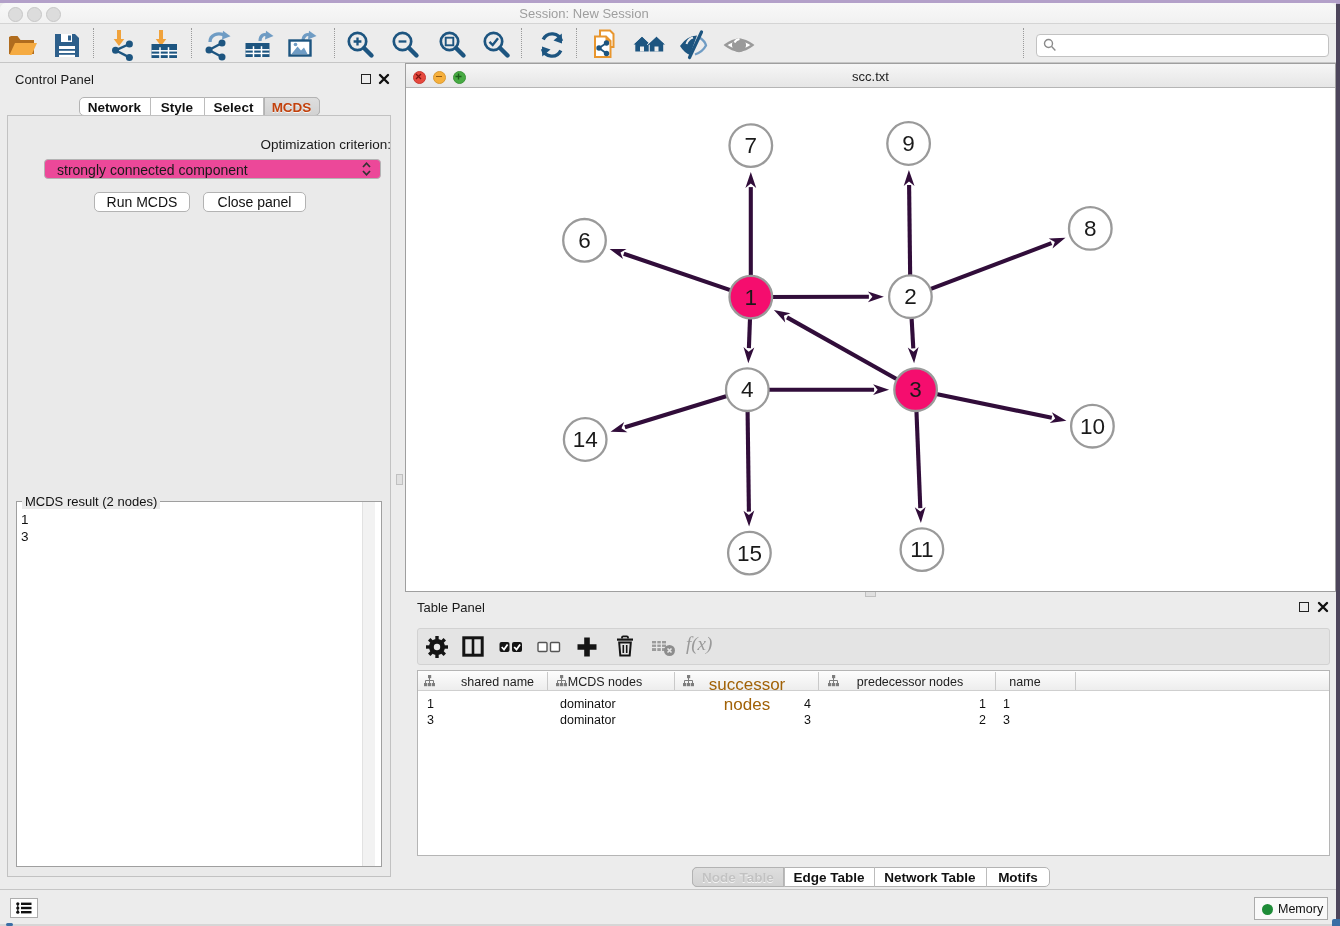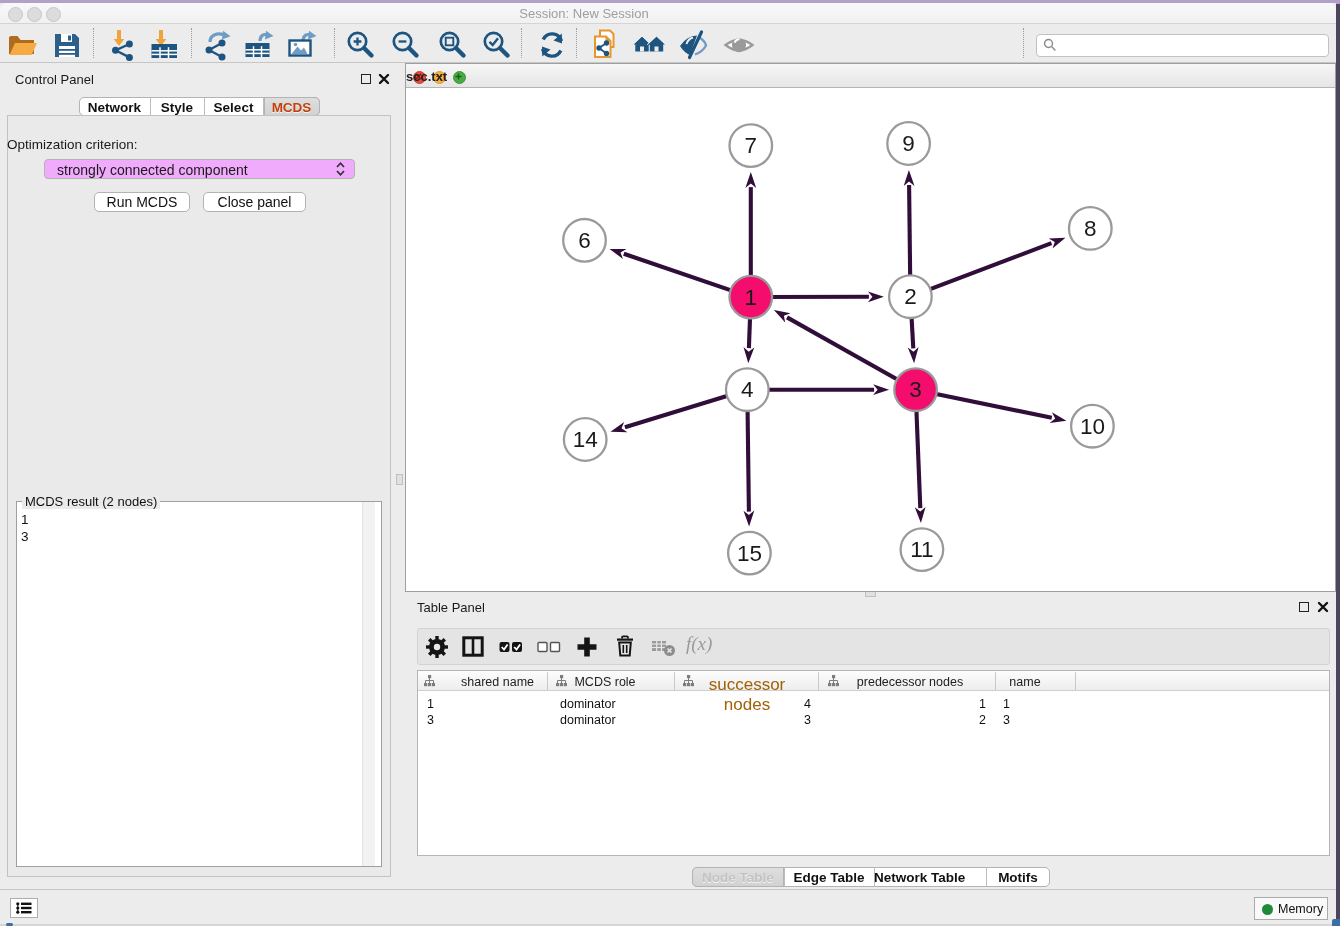--- a/index.html
+++ b/index.html
@@ -172,22 +172,22 @@
 <div class="abs" style="left:150px;top:97px;width:1px;height:19px;background:#bcbcbc"></div>
 <div class="abs" style="left:204px;top:97px;width:1px;height:19px;background:#bcbcbc"></div>
 <div class="abs" style="left:263px;top:97px;width:1px;height:19px;background:#bcbcbc"></div>
 <div class="abs" style="left:264px;top:97px;width:56px;height:19px;background:linear-gradient(#dedede,#d2d2d2);border:1px solid #b3b3b3;border-radius:0 5px 5px 0;box-sizing:border-box"></div>
 <div class="abs" style="left:79px;top:100px;width:71px;text-align:center;font-size:13.5px;font-weight:600;color:#111">Network</div>
 <div class="abs" style="left:150px;top:100px;width:54px;text-align:center;font-size:13.5px;font-weight:600;color:#111">Style</div>
 <div class="abs" style="left:204px;top:100px;width:59px;text-align:center;font-size:13.5px;font-weight:600;color:#111">Select</div>
 <div class="abs" style="left:263px;top:100px;width:57px;text-align:center;font-size:13.5px;font-weight:600;color:#c2410c;text-shadow:0 1px 0 #f5f5f5">MCDS</div>
 
 <div class="abs" style="left:7px;top:115px;width:384px;height:762px;background:#eaeaea;border:1px solid #c2c2c2;box-sizing:border-box"></div>
-<div class="abs" style="left:7px;top:137px;width:384px;text-align:left;font-size:13.5px;color:#1a1a1a">Optimization criterion:</div>
-<div class="abs" style="left:44px;top:159px;width:311px;height:20px;background:#f0abfc;border:1px solid #b3b3b3;border-radius:4px;box-sizing:border-box">
+<div class="abs" style="left:7px;top:137px;width:384px;text-align:right;font-size:13.5px;color:#1a1a1a">Optimization criterion:</div>
+<div class="abs" style="left:44px;top:159px;width:337px;height:20px;background:#ec4899;border:1px solid #b3b3b3;border-radius:4px;box-sizing:border-box">
   <div style="position:absolute;left:12px;top:2px;font-size:14px;color:#1a1a1a">strongly connected component</div>
   <svg width="11" height="16" style="position:absolute;right:8px;top:1px" viewBox="0 0 11 16">
       <path d="M2,6 L5.5,2.2 L9,6" fill="none" stroke="#333" stroke-width="1.7"></path>
       <path d="M2,10 L5.5,13.8 L9,10" fill="none" stroke="#333" stroke-width="1.7"></path>
     </svg>
 </div>
 <div class="abs" style="left:94px;top:192px;width:96px;height:20px;background:#fff;border:1px solid #b3b3b3;border-radius:5px;box-sizing:border-box;text-align:center;font-size:14px;color:#111;line-height:18px">Run MCDS</div>
 <div class="abs" style="left:203px;top:192px;width:103px;height:20px;background:#fff;border:1px solid #b3b3b3;border-radius:5px;box-sizing:border-box;text-align:center;font-size:14px;color:#111;line-height:18px">Close panel</div>
 
 <div class="abs" style="left:16px;top:501px;width:366px;height:366px;border:1px solid #9f9f9f;background:#fff;box-sizing:border-box"></div>
@@ -203,21 +203,21 @@
 <div class="abs" style="left:413px;top:71px;width:11px;height:11px;border-radius:50%;background:#e6493e;border:0.5px solid #c93a32"></div>
 <svg class="abs" width="7" height="7" style="left:415px;top:73px" viewBox="0 0 7 7">
     <path d="M1,1 L6,6 M6,1 L1,6" stroke="#7e1410" stroke-width="1.3"></path>
   </svg>
 <div class="abs" style="left:433px;top:71px;width:11px;height:11px;border-radius:50%;background:#f6b03c;border:0.5px solid #d99a33"></div>
 <div class="abs" style="left:435.5px;top:75.5px;width:6px;height:1.6px;background:#925a12"></div>
 <div class="abs" style="left:453px;top:71px;width:11px;height:11px;border-radius:50%;background:#47ab43;border:0.5px solid #3d9439"></div>
 <svg class="abs" width="7" height="7" style="left:455px;top:73px" viewBox="0 0 7 7">
     <path d="M3.5,0.5 L3.5,6.5 M0.5,3.5 L6.5,3.5" stroke="#1c5c1a" stroke-width="1.4"></path>
   </svg>
-<div class="abs" style="left:406px;top:69px;width:929px;text-align:left;font-size:13px;font-weight:bold;color:#222">scc.txt</div>
+<div class="abs" style="left:406px;top:69px;width:929px;text-align:center;font-size:13px;font-weight:normal;color:#222">scc.txt</div>
 <svg width="931" height="504" viewBox="0 0 931 504" style="position:absolute;left:406px;top:88px">
 <g stroke="#310d3a" stroke-width="4.1">
       <line x1="344.8" y1="209.1" x2="344.8" y2="99.1"></line>
       <line x1="344.8" y1="209.1" x2="217.8" y2="165.7"></line>
       <line x1="344.8" y1="209.1" x2="462.9" y2="208.8"></line>
       <line x1="344.8" y1="209.1" x2="342.9" y2="260.2"></line>
       <line x1="504.4" y1="208.7" x2="503.1" y2="97.0"></line>
       <line x1="504.4" y1="208.7" x2="645.5" y2="155.1"></line>
       <line x1="504.4" y1="208.7" x2="507.3" y2="260.3"></line>
       <line x1="341.3" y1="301.7" x2="468.1" y2="301.7"></line>
@@ -358,21 +358,21 @@
 <svg class="abs" width="11" height="12" style="left:828px;top:675px" viewBox="0 0 11 12">
     <g fill="#7d7d7d">
       <rect x="4" y="0" width="3.2" height="3.2"></rect>
       <rect x="0" y="8" width="3.2" height="3.2"></rect>
       <rect x="3.9" y="8" width="3.2" height="3.2"></rect>
       <rect x="7.8" y="8" width="3.2" height="3.2"></rect>
     </g>
     <path d="M5.5,3 v2.5 M1.5,8 v-2.5 h8 v2.5 M5.5,5.5 v2.5" stroke="#7d7d7d" fill="none" stroke-width="1"></path>
   </svg>
 <div class="abs" style="left:434px;top:675px;width:100px;text-align:right;font-size:12.5px;color:#222">shared name</div>
-<div class="abs" style="left:565px;top:675px;width:80px;text-align:center;font-size:12.5px;color:#222">MCDS role</div>
+<div class="abs" style="left:565px;top:675px;width:80px;text-align:center;font-size:12.5px;color:#222">MCDS nodes</div>
 <div class="abs" style="left:697px;top:675px;width:100px;text-align:center;font-size:17px;color:#a16207">successor nodes</div>
 <div class="abs" style="left:848px;top:675px;width:124px;text-align:center;font-size:12.5px;color:#222">predecessor nodes</div>
 <div class="abs" style="left:985px;top:675px;width:80px;text-align:center;font-size:12.5px;color:#222">name</div>
 <div class="abs" style="left:547px;top:672px;width:1px;height:18px;background:#c9c9c9"></div>
 <div class="abs" style="left:674px;top:672px;width:1px;height:18px;background:#c9c9c9"></div>
 <div class="abs" style="left:818px;top:672px;width:1px;height:18px;background:#c9c9c9"></div>
 <div class="abs" style="left:995px;top:672px;width:1px;height:18px;background:#c9c9c9"></div>
 <div class="abs" style="left:1075px;top:672px;width:1px;height:18px;background:#c9c9c9"></div>
 
 <div class="abs" style="left:427px;top:697px;font-size:12.5px;color:#111">1</div>
@@ -386,21 +386,21 @@
 <div class="abs" style="left:1003px;top:697px;font-size:12.5px;color:#111">1</div>
 <div class="abs" style="left:1003px;top:713px;font-size:12.5px;color:#111">3</div>
 
 <div class="abs" style="left:692px;top:867px;width:358px;height:20px;background:#fff;border:1px solid #b3b3b3;border-radius:5px;box-sizing:border-box"></div>
 <div class="abs" style="left:692px;top:867px;width:92px;height:20px;background:linear-gradient(#dedede,#d2d2d2);border:1px solid #b3b3b3;border-radius:5px 0 0 5px;box-sizing:border-box"></div>
 <div class="abs" style="left:784px;top:867px;width:1px;height:20px;background:#bcbcbc"></div>
 <div class="abs" style="left:874px;top:867px;width:1px;height:20px;background:#bcbcbc"></div>
 <div class="abs" style="left:986px;top:867px;width:1px;height:20px;background:#bcbcbc"></div>
 <div class="abs" style="left:692px;top:870px;width:92px;text-align:center;font-size:13.5px;font-weight:600;color:#c2c2c2;text-shadow:0 1px 0 #f5f5f5">Node Table</div>
 <div class="abs" style="left:784px;top:870px;width:90px;text-align:center;font-size:13.5px;font-weight:600;color:#111">Edge Table</div>
-<div class="abs" style="left:874px;top:870px;width:112px;font-size:13.5px;font-weight:600;color:#111">Network Table</div>
+<div class="abs" style="left:874px;top:870px;width:112px;text-align:center;font-size:13.5px;font-weight:600;color:#111">Network Table</div>
 <div class="abs" style="left:986px;top:870px;width:64px;text-align:center;font-size:13.5px;font-weight:600;color:#111">Motifs</div>
 
 <div class="abs" style="left:0;top:889px;width:1336px;height:1px;background:#c6c6c6"></div>
 <div class="abs" style="left:10px;top:898px;width:28px;height:20px;background:#fff;border:1px solid #adadad;box-sizing:border-box">
  <svg width="16" height="12" style="position:absolute;left:5px;top:3px" viewBox="0 0 16 12">
       <g fill="#111">
         <circle cx="1.8" cy="1.8" r="1.6"></circle>
         <circle cx="1.8" cy="6" r="1.6"></circle>
         <circle cx="1.8" cy="10.2" r="1.6"></circle>
         <rect x="5" y="0.6" width="10.5" height="2.4"></rect>

